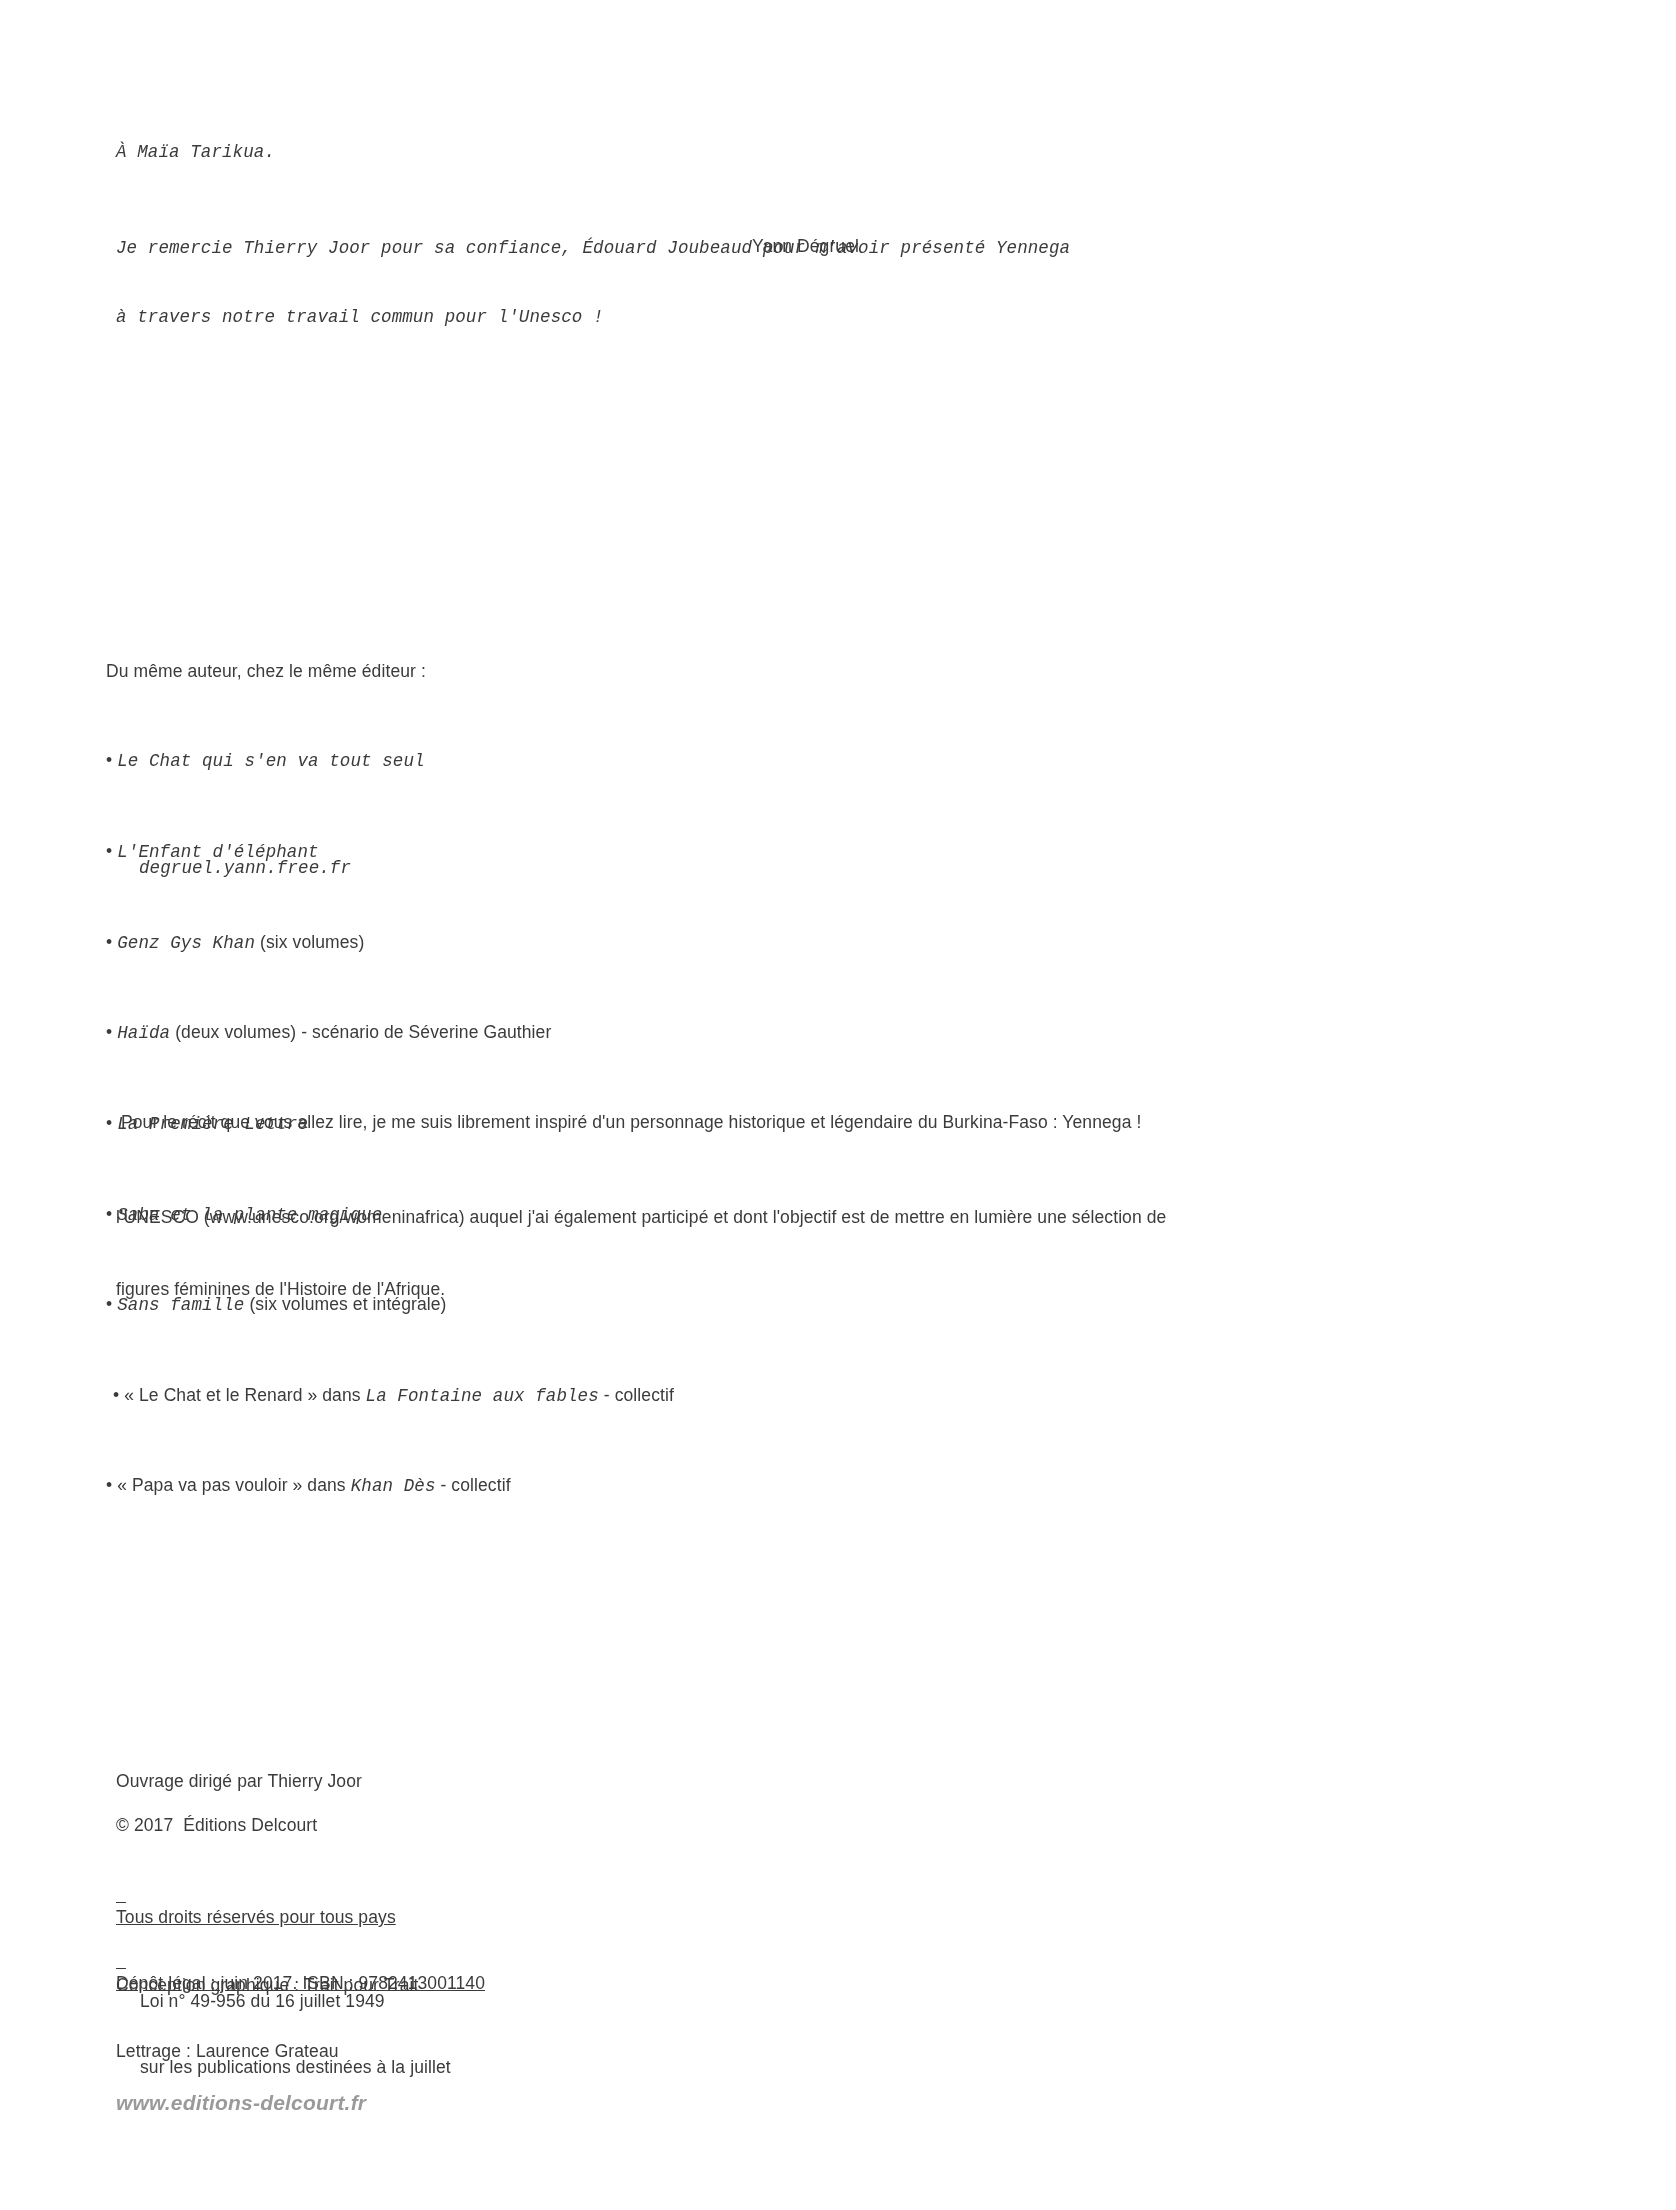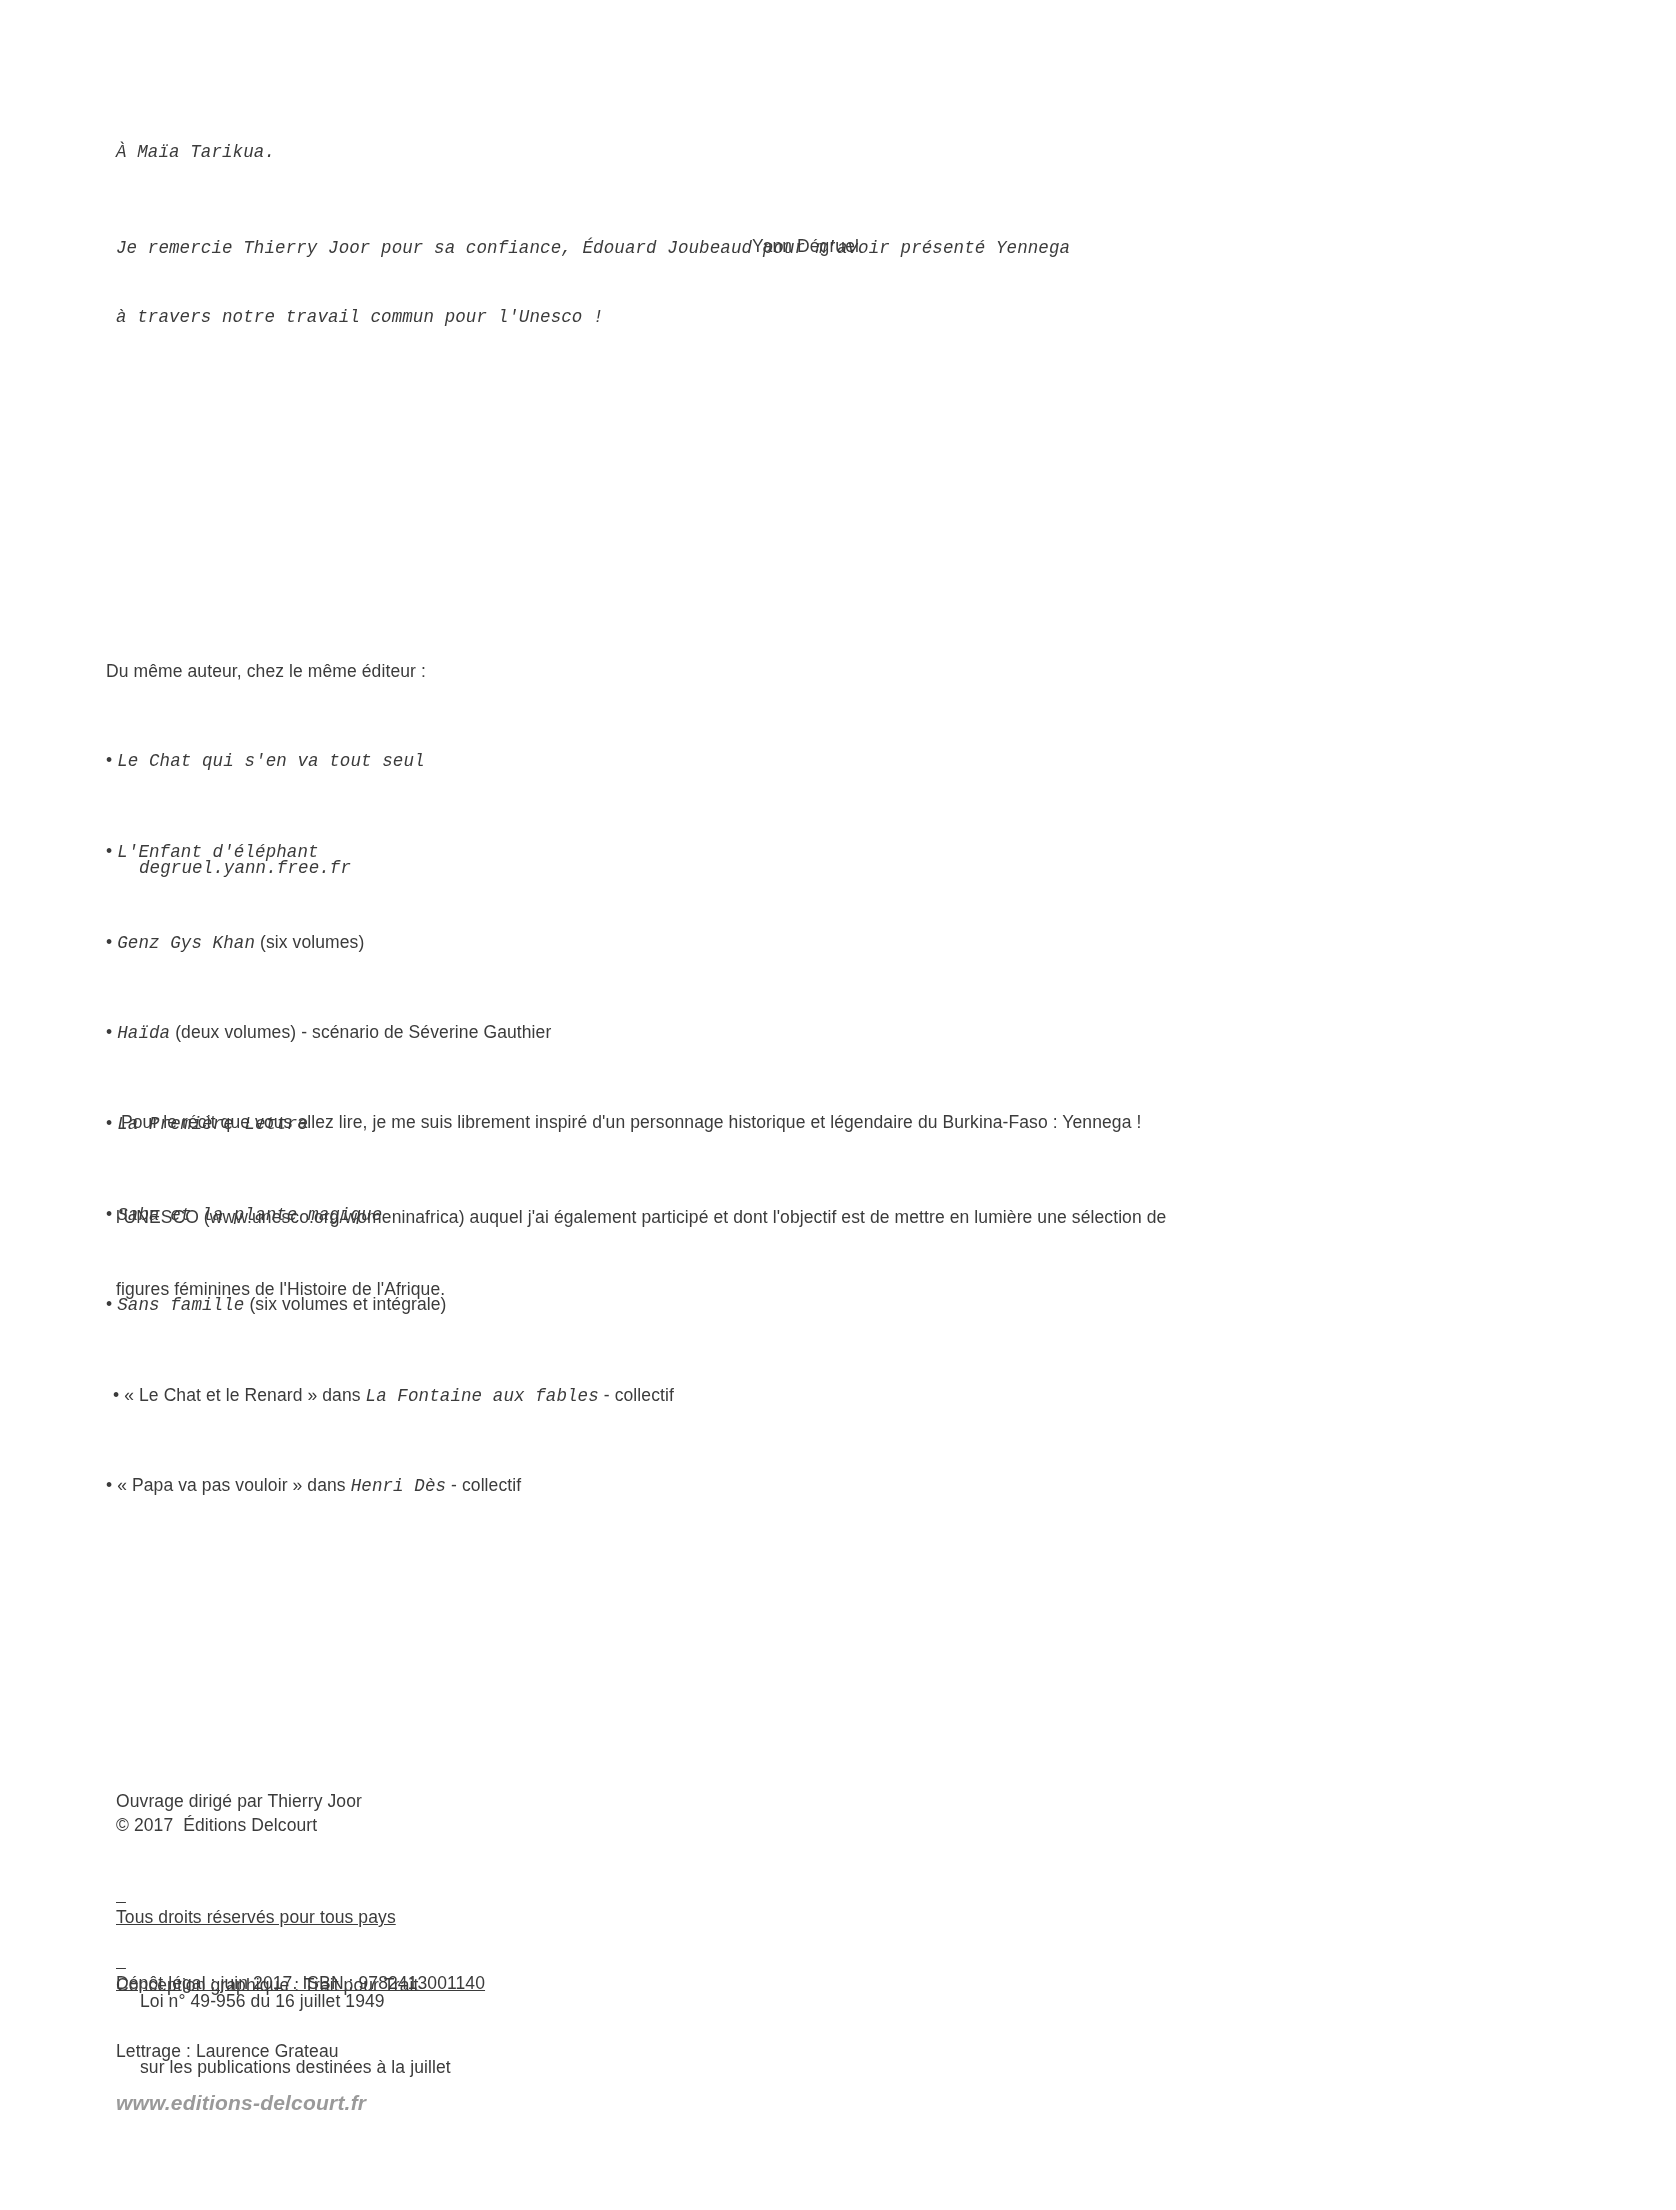--- a/index.html
+++ b/index.html
@@ -70,33 +70,33 @@
   <div class="item"><span class="roman">• </span><span class="roman"></span><span class="italic">Haïda</span><span class="roman"> (deux volumes) - scénario de Séverine Gauthier</span></div>
 
   <div class="item"><span class="roman">• </span><span class="roman"></span><span class="italic">La Première Lettre</span><span class="roman"></span></div>
 
   <div class="item"><span class="roman">• </span><span class="roman"></span><span class="italic">Saba et la plante magique</span><span class="roman"></span></div>
 
   <div class="item"><span class="roman">• </span><span class="roman"></span><span class="italic">Sans famille</span><span class="roman"> (six volumes et intégrale)</span></div>
 
   <div class="item indented"><span class="roman">• </span><span class="roman">« Le Chat et le Renard » dans </span><span class="italic">La Fontaine aux fables</span><span class="roman"> - collectif</span></div>
 
-  <div class="item"><span class="roman">• </span><span class="roman">« Papa va pas vouloir » dans </span><span class="italic">Henri Dès</span><span class="roman"> - collectif</span></div>
+  <div class="item"><span class="roman">• </span><span class="roman">« Papa va pas vouloir » dans </span><span class="italic">Khan Dès</span><span class="roman"> - collectif</span></div>
 </div>
 
 <div class="line italic" style="left:116px; top:857px;margin-left:23px;">degruel.yann.free.fr</div>
 
 <div class="line roman" style="left:116px; top:1111px;"> Pour le récit que vous allez lire, je me suis librement inspiré d'un personnage historique et légendaire du Burkina-Faso : Yennega !</div>
 
 <div class="block note2" style="left:116px; top:1157px;">
   <div>l'UNESCO (www.unesco.org/womeninafrica) auquel j'ai également participé et dont l'objectif est de mettre en lumière une sélection de</div>
   <div>figures féminines de l'Histoire de l'Afrique.</div>
 </div>
 
-<div class="line roman" style="left:116px; top:1770px;margin-top:20px;">Ouvrage dirigé par Thierry Joor</div>
+<div class="line roman" style="left:116px; top:1770px;">Ouvrage dirigé par Thierry Joor</div>
 
 <div class="line roman" style="left:116px; top:1814px;">© 2017  Éditions Delcourt</div>
 
 <div class="block colophon-group" style="left:116px; top:1862px;text-decoration:underline;">
   <div>Tous droits réservés pour tous pays</div>
   <div>Dépôt légal : juin 2017. ISBN : 9782413001140</div>
 </div>
 
 <div class="block colophon-group" style="left:116px; top:1930px;">
   <div>Conception graphique : Trait pour Trait</div>

